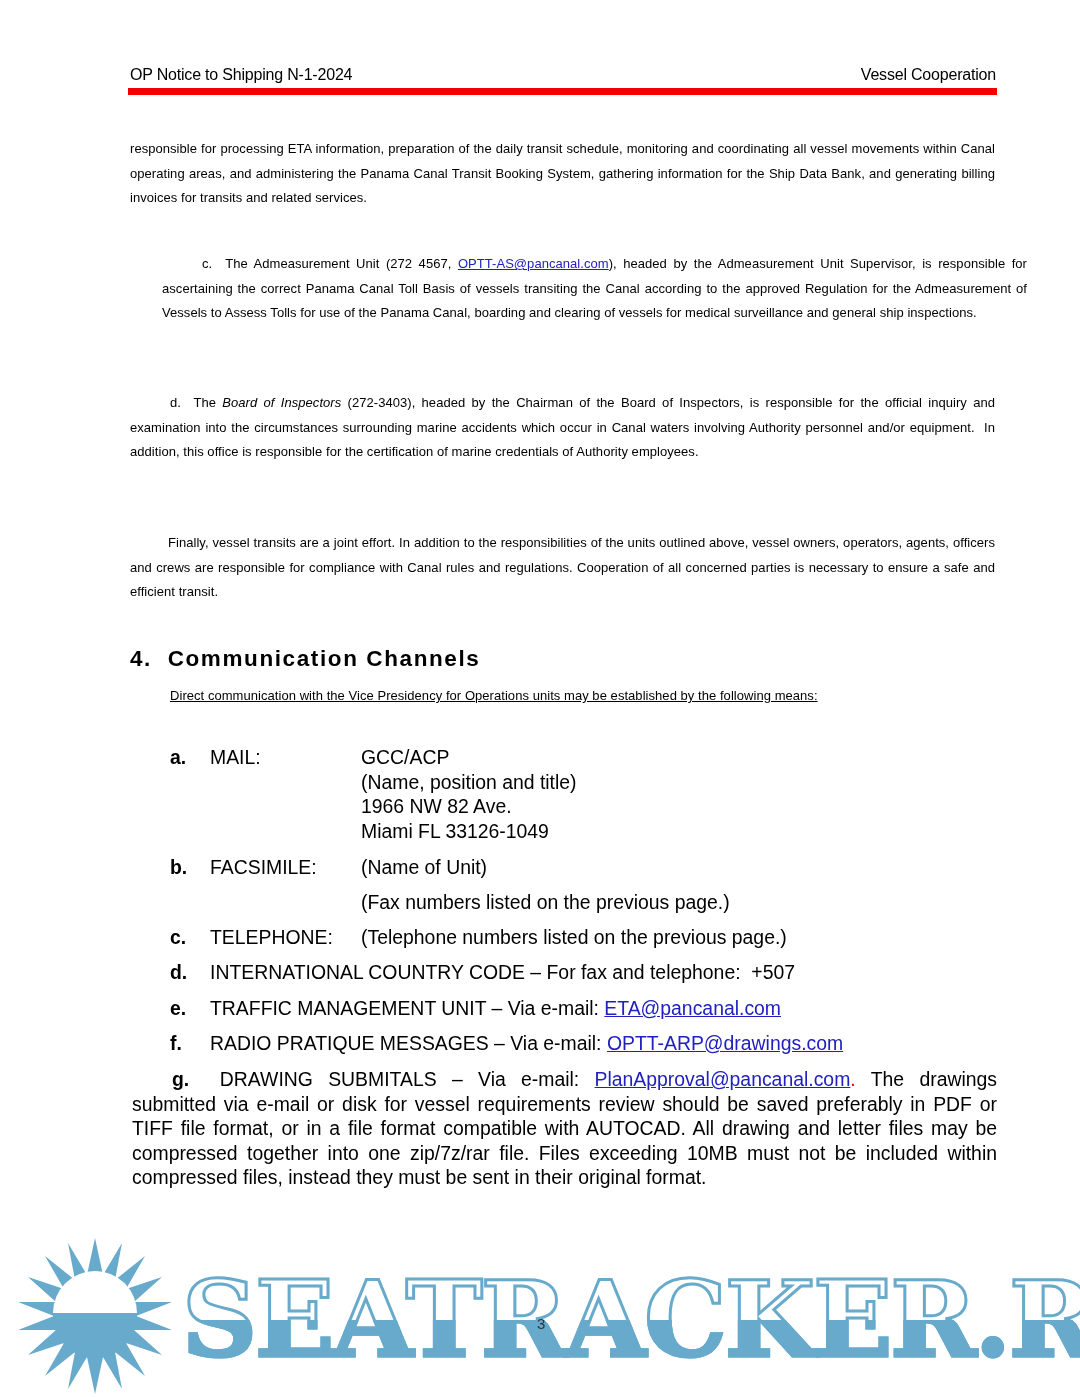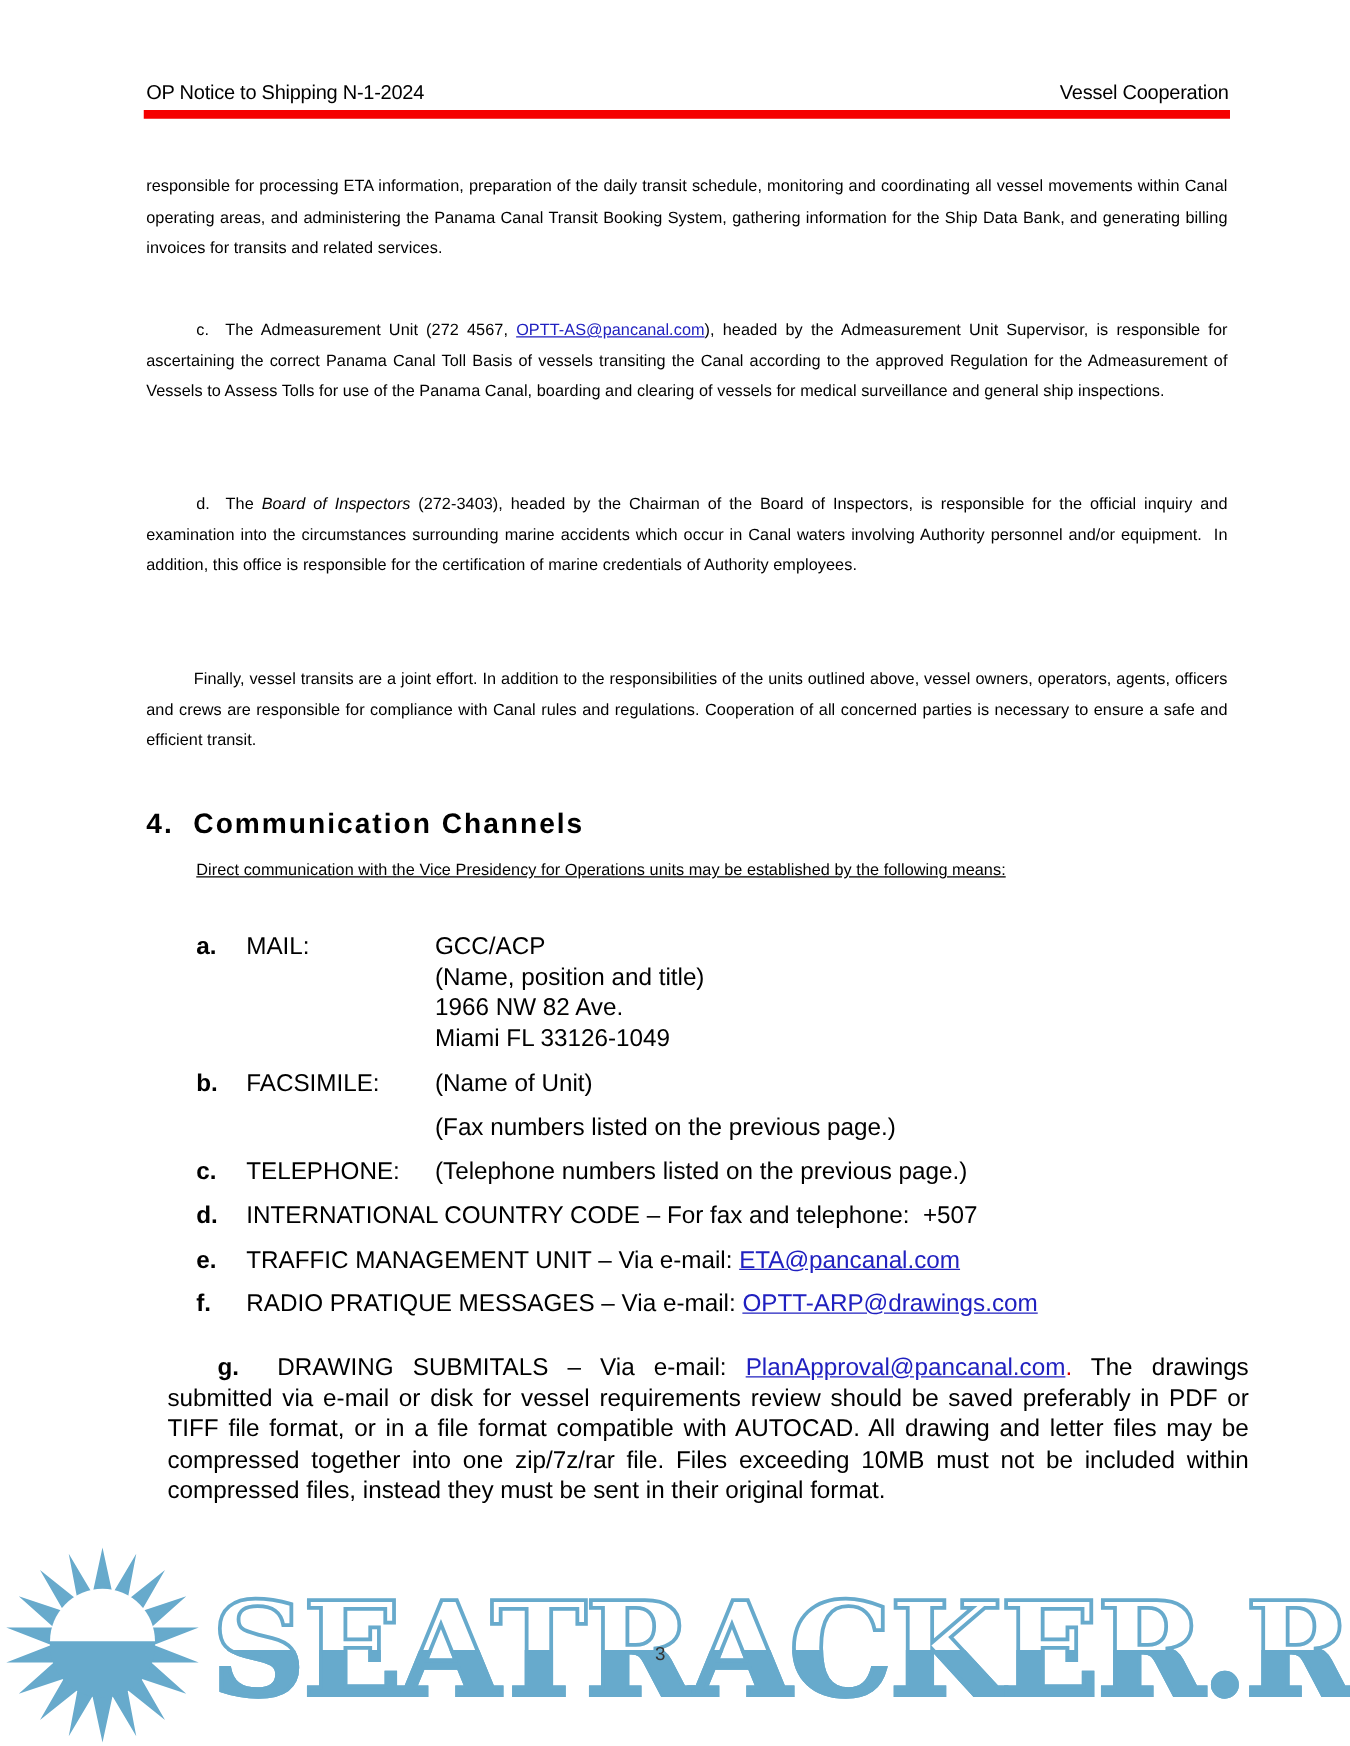--- a/index.html
+++ b/index.html
@@ -1,49 +1,49 @@
 <!DOCTYPE html>
 <html><head>
 <meta charset="utf-8">
 <style>
   html, body { margin: 0; padding: 0; background: #ffffff; }
   body { width: 1080px; height: 1397px; position: relative; overflow: hidden;
          font-family: "Liberation Sans", sans-serif; color: #000; }
-  .page { position: absolute; left: 3px; top: 0; width: 1011px; height: 1397px; }
+  .page { position: absolute; left: 16px; top: 0; width: 1011px; height: 1397px; }
 
   .running-header { position: absolute; left: 114px; top: 64px; width: 866px; height: 22px;
                     font-size: 16px; line-height: 22px; letter-spacing: -0.2px; }
   .running-header .left { position: absolute; left: 0; top: 0; }
   .running-header .right { position: absolute; right: 0; top: 0; }
   .header-rule { position: absolute; left: 112px; top: 88px; width: 869px; height: 7px; background: #f50000; }
 
   .body-text { position: absolute; left: 114px; width: 865px; font-size: 13px; line-height: 24.6px;
                text-align: justify; letter-spacing: 0.05px; }
   .para { margin: 0; }
   .indent { text-indent: 40px; }
   .indent-sm { text-indent: 38px; }
   a, .link { color: #1a0dab; color: #2020c0; text-decoration: underline; }
   .red { color: #e00000; }
 
   .p1 { top: 137px; }
-  .p2 { top: 252px; }
+  .p2 { top: 252px; margin-left: 32px; }
   .p3 { top: 391px; }
   .p4 { top: 531px; }
 
   .section-heading { position: absolute; left: 114px; top: 645px; font-size: 22.5px; font-weight: bold;
                      letter-spacing: 1.6px; line-height: 28px; margin: 0; }
   .p5 { top: 684px; text-decoration: underline; }
 
   .list-row { position: absolute; font-size: 19.4px; line-height: 24.6px; white-space: nowrap; }
   .list-letter { position: absolute; left: 154px; font-weight: bold; }
   .list-label { position: absolute; left: 194px; }
   .list-value { position: absolute; left: 345px; }
 
   .p-g { position: absolute; left: 114px; top: 1065px; width: 865px; font-size: 19.4px; line-height: 24.6px;
-         text-align: justify; margin: 17px; text-indent: 40px; }
+         text-align: justify; margin: 2px; text-indent: 40px; }
   .p-g b { font-weight: bold; }
 
   .page-number { position: absolute; left: 521px; top: 1315px; font-size: 15px; color: #333; z-index: 3; }
 
   .watermark { position: absolute; left: 0; top: 1235px; width: 1080px; height: 162px; z-index: 2; pointer-events: none; }
   .wm-text { position: absolute; left: 166px; top: 1268px; font-family: "DejaVu Serif", serif; font-weight: bold;
              font-size: 104px; line-height: 104px; letter-spacing: -2px; color: #ffffff;
              -webkit-text-stroke: 3px #67aacc; z-index: 2; white-space: nowrap; }
   .wm-fill { position: absolute; left: 166px; top: 1268px; font-family: "DejaVu Serif", serif; font-weight: bold;
              font-size: 104px; line-height: 104px; letter-spacing: -2px; color: #67aacc;

